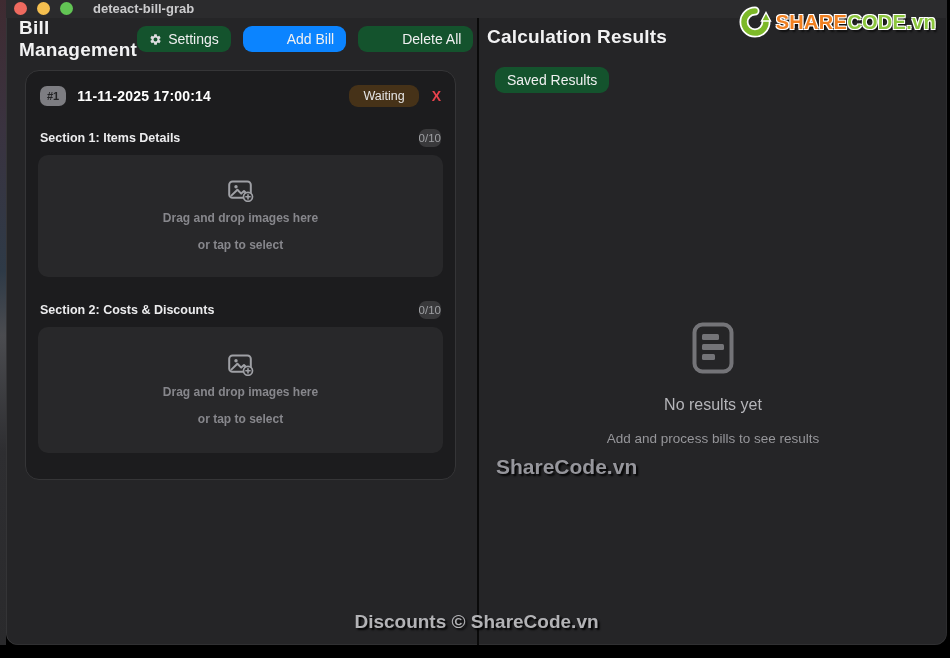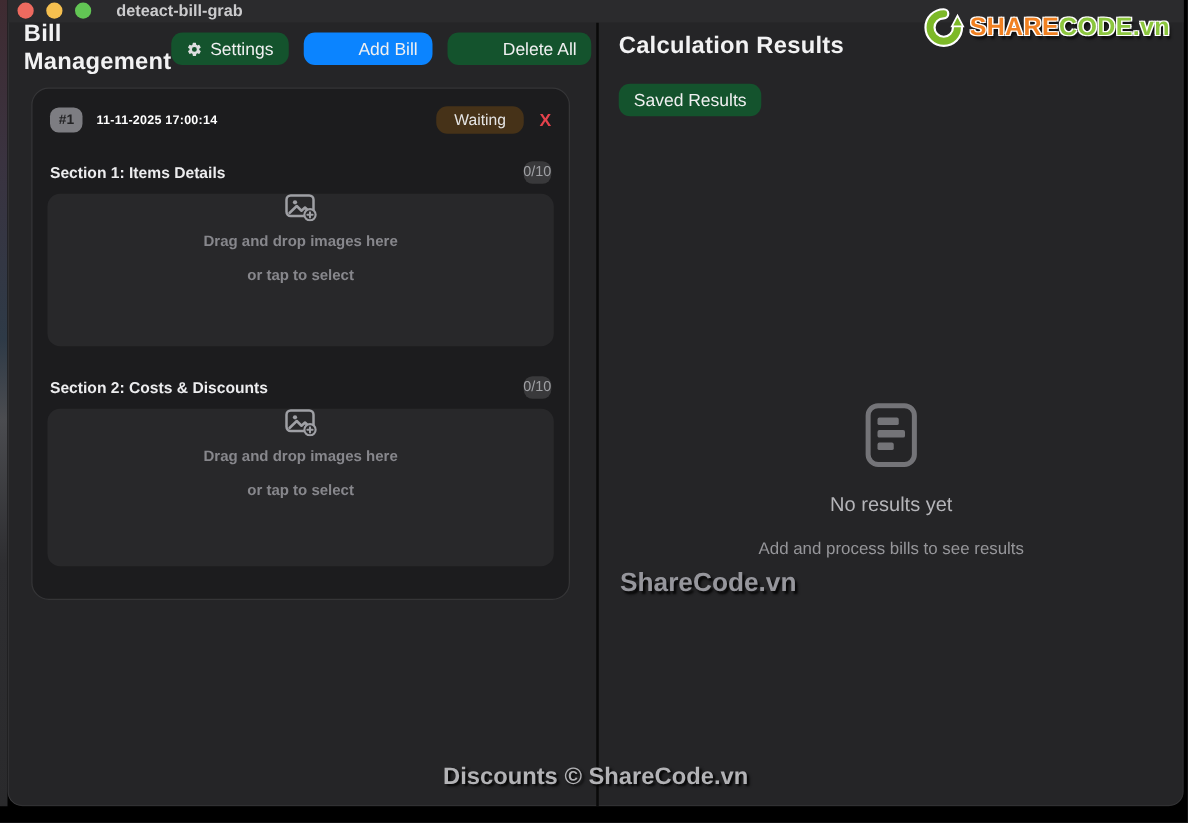--- a/index.html
+++ b/index.html
@@ -62,46 +62,46 @@
   .card {
     position: absolute; left: 19px; top: 52px; width: 431px; height: 410px;
     background: #1c1c1e; border: 1px solid #353537; border-radius: 14px;
     padding: 14px 14px 0;
   }
   .card-header { display: flex; align-items: center; }
   .bill-num {
     background: #7d7d82; color: #232325; font-size: 11px; font-weight: bold;
     padding: 4px 7px; border-radius: 7px;
   }
-  .bill-time { margin-left: 11px; font-size: 10px; font-weight: bold; color: #ffffff; letter-spacing: 0.2px; }
+  .bill-time { margin-left: 11px; font-size: 14px; font-weight: bold; color: #ffffff; letter-spacing: 0.2px; }
   .status {
     margin-left: auto; background: #463218; color: #e5e5e5;
     font-size: 12.5px; padding: 4px 14px; border-radius: 9px;
   }
   .close-x { margin-left: 13px; color: #e5424c; font-weight: bold; font-size: 14px; cursor: pointer; background: none; border: none; font-family: "Liberation Sans", sans-serif; }
 
   .section-row { display: flex; align-items: center; justify-content: space-between; margin-top: 22px; }
   .section-row.second { margin-top: 24px; }
   .section-title { font-size: 12.5px; font-weight: bold; color: #ececee; }
   .count-badge {
     background: #39393b; color: #9fa0a4; font-size: 11.5px;
     padding: 3px 0; border-radius: 7px;
   }
 
   .dropzone {
     margin: 8px -2px 0; height: 122px; background: #28282a; border-radius: 10px;
-    display: flex; flex-direction: column; align-items: center; justify-content: flex-start;
+    display: flex; flex-direction: column; align-items: center; justify-content: center;
     cursor: pointer;
   }
   .dropzone.second { height: 126px; }
   .dz-line { font-size: 12px; font-weight: bold; color: #87878c; margin-top: 9px; }
   .dz-line.sub { margin-top: 13px; }
 
   .rp-title {
-    position: absolute; top: 8px; left: 16px;
+    position: absolute; top: 8px; left: 8px;
     font-size: 19px; font-weight: bold; color: #f2f2f3; letter-spacing: 0.2px;
   }
   .saved-btn { position: absolute; top: 49px; left: 16px; }
 
   .empty {
     position: absolute; top: 304px; left: 0; right: 0;
     display: flex; flex-direction: column; align-items: center; text-align: left;
   }
   .empty-title { margin-top: 22px; font-size: 16px; color: #b5b5b9; }
   .empty-sub { margin-top: 17px; font-size: 13.5px; color: #96969a; }

